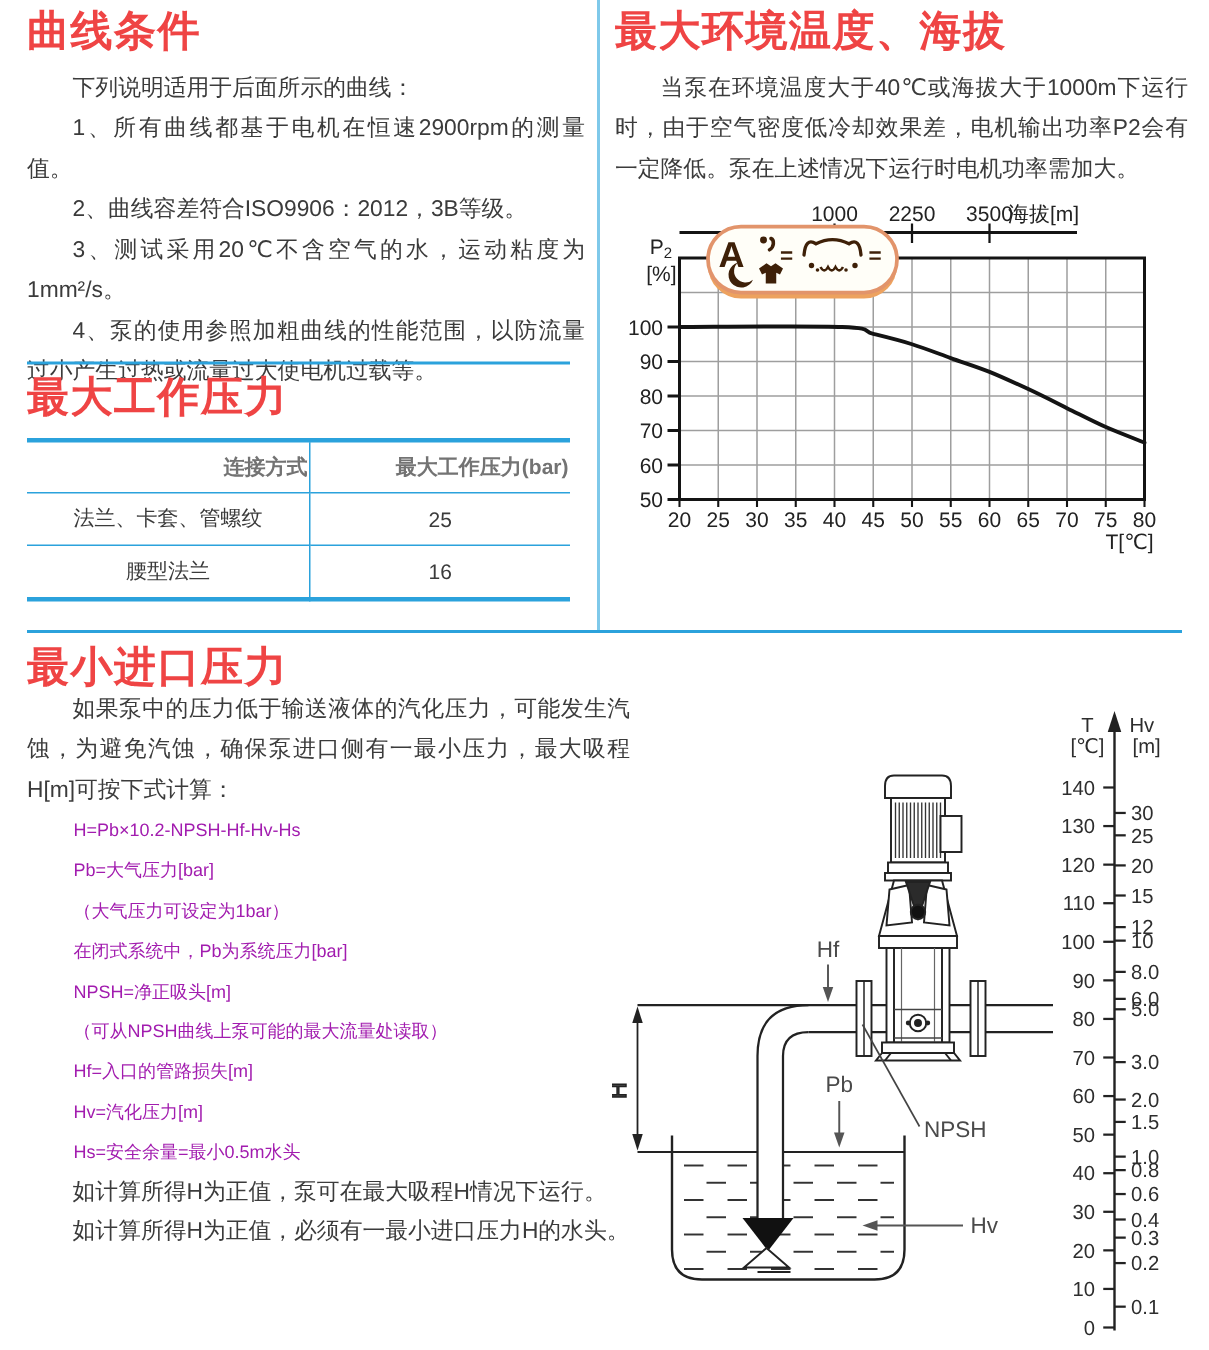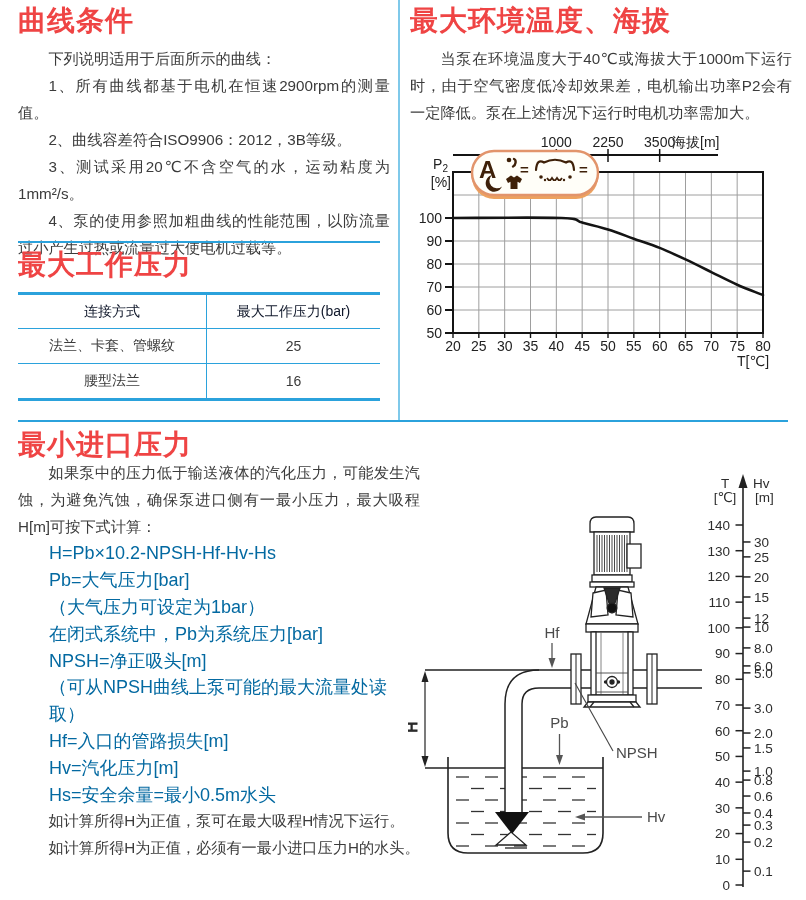--- a/index.html
+++ b/index.html
@@ -13,30 +13,30 @@
   .col-left .section-title{margin-bottom:9px;}
   .col-right{position:absolute;left:410px;top:6px;width:382px;}
   .col-right .section-title{margin-bottom:9px;}
   .vdivider{position:absolute;left:398px;top:0;width:2px;height:420px;background:#7FC9EA;}
   .hdivider-left{position:absolute;left:18px;top:241px;width:362px;height:2px;background:#2BA2DC;}
   .hdivider-full{position:absolute;left:18px;top:420px;width:770px;height:2px;background:#2BA2DC;}
   .pressure{position:absolute;left:18px;top:250px;width:372px;}
   .pressure .section-title{margin-bottom:12px;}
   table.ptable{border-collapse:collapse;width:362px;border-top:3px solid #2BA2DC;
         border-bottom:3px solid #2BA2DC;}
-  table.ptable th{color:#0f172a;font-weight:400;font-size:14px;height:31px;
-        border-bottom:1.5px solid #2BA2DC;text-align:center;}
+  table.ptable th{color:#737373;font-weight:700;font-size:14px;height:31px;
+        border-bottom:1.5px solid #2BA2DC;text-align:right;}
   table.ptable td{font-size:14px;color:#3b3b3b;height:32px;text-align:center;}
   table.ptable tr.r1 td{border-bottom:1.5px solid #2BA2DC;}
   table.ptable .c1{width:186px;border-right:1.5px solid #2BA2DC;}
   #derating-chart{position:absolute;left:410px;top:132px;width:396px;height:246px;}
   .min-inlet{position:absolute;left:18px;top:430px;width:402px;}
   .min-inlet .section-title{margin-bottom:0;}
   .min-inlet .para{line-height:26.8px;}
-  .formula{font-size:18px;line-height:26.8px;padding-left:31px;color:#0369a1;}
+  .formula{font-size:12px;line-height:26.8px;padding-left:31px;color:#a21caf;}
   #pump-diagram{position:absolute;left:408px;top:455px;width:398px;height:445px;}
   .ctick{font-family:"Liberation Sans","DejaVu Sans",sans-serif;font-size:14px;fill:#222;}
   .dtick{font-family:"Liberation Sans","DejaVu Sans",sans-serif;font-size:13.5px;fill:#2d2d2d;}
   .dlabel{font-family:"Liberation Sans","DejaVu Sans",sans-serif;font-size:15px;fill:#4a4a4a;}
 </style>
 </head>
 <body>
 
 <div class="page">
 

